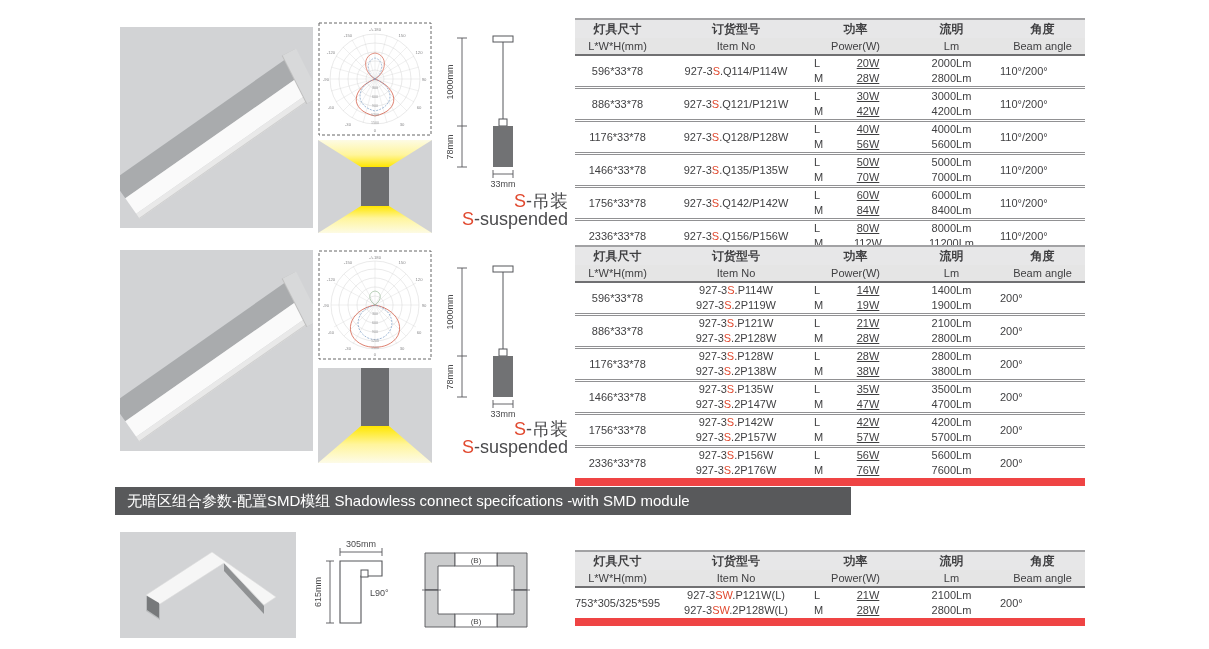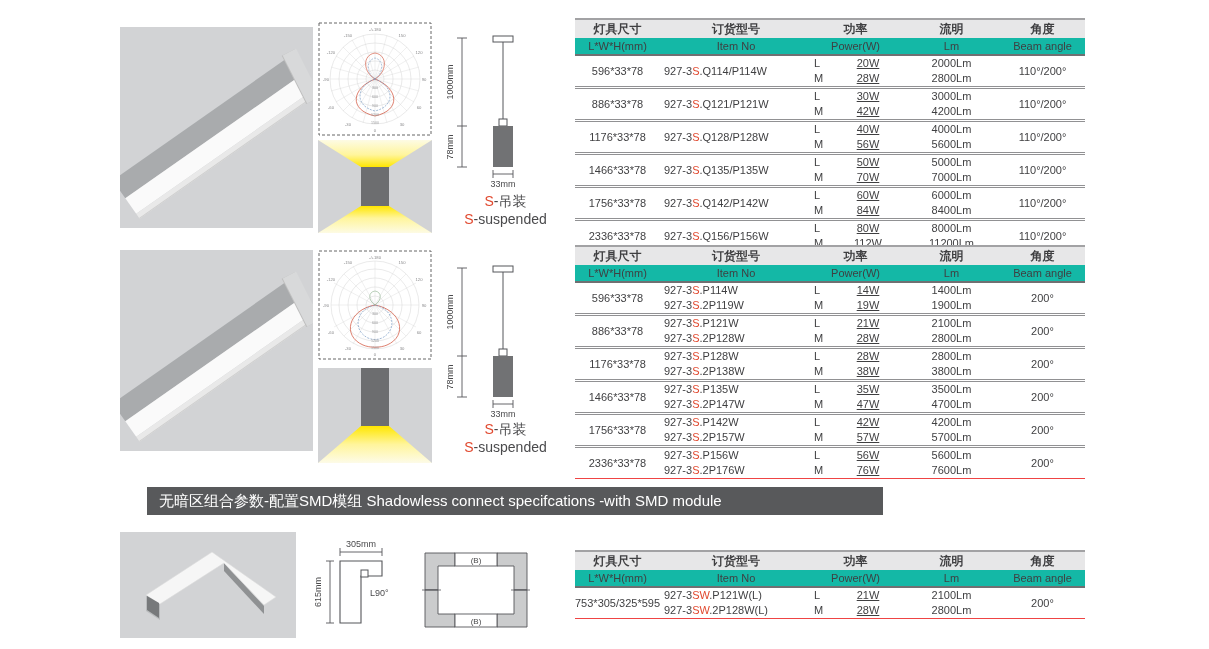--- a/index.html
+++ b/index.html
@@ -9,39 +9,39 @@
   
   .photo{position:absolute;background:#d2d3d5;overflow:hidden;}
   .fixture-bar{position:absolute;left:-14px;top:86px;width:220px;height:46px;transform:rotate(-35deg);}
   .fixture-top{height:22px;background:#a9abad;}
   .fixture-face{height:19px;background:#fafafa;}
   .fixture-lip{height:5px;background:#e9e9e9;border-bottom:1px solid #cfcfcf;}
   .fixture-cap{position:absolute;right:-2px;top:-4px;width:15px;height:54px;background:#d8d9da;transform:rotate(8deg);box-shadow:-1px 0 0 #bfbfbf;}
 
   
   table.spec{position:absolute;border-collapse:collapse;width:510px;table-layout:fixed;
-    border-top:2px solid #a2a2a4;border-bottom:1px solid #ef4444;font-size:11px;color:#3f3f41;}
+    border-top:2px solid #a2a2a4;border-bottom:8px solid #ef4444;font-size:11px;color:#3f3f41;}
   table.spec th,table.spec td{padding:0;line-height:15px;height:15px;font-weight:normal;white-space:nowrap;overflow:visible;}
   table.spec thead tr.h-cn th{background:#e7e7e8;font-weight:bold;font-size:12px;height:18px;line-height:18px;}
-  table.spec thead tr.h-en th{background:#14b8a6;height:16px;line-height:16px;border-bottom:2px solid #707072;}
+  table.spec thead tr.h-en th{background:#e5e5e5;height:16px;line-height:16px;border-bottom:2px solid #707072;}
   table.spec .left{text-align:center;padding-left:4px;}
   table.spec .c-dims{text-align:center;}
-  table.spec .c-item{text-align:left;padding-left:4px;}
+  table.spec .c-item{text-align:center;padding-left:4px;}
   table.spec .c-type{text-align:left;padding-left:6px;}
   table.spec .c-power{text-align:center;text-decoration:underline;}
   table.spec .c-lumen{text-align:center;}
-  table.spec .c-angle{text-align:center;}
+  table.spec .c-angle{text-align:left;}
   table.spec tr.gsep td{border-top:3px double #919193;}
   .red{color:#e1492f;}
 
   
-  .banner{position:absolute;background:#58595b;color:#ffffff;font-size:15px;line-height:28px;height:28px;padding-left:12px;white-space:nowrap;margin-left:32px;}
+  .banner{position:absolute;background:#58595b;color:#ffffff;font-size:15px;line-height:28px;height:28px;padding-left:12px;white-space:nowrap;}
 
   
-  .susp-label{position:absolute;width:125px;text-align:center;font-size:14px;color:#4a4a4c;line-height:18px;}
+  .susp-label{position:absolute;width:125px;text-align:right;font-size:18px;color:#4a4a4c;line-height:18px;}
 
   svg{display:block;}
   .dim-text{font-size:9px;fill:#4a4a4c;}
   .polar-label{font-size:4.2px;fill:#8a8a8c;}
   .polar-rlabel{font-size:3.6px;fill:#9a9a9c;}
 </style>
 </head>
 <body>
 
 <div id="stage">

